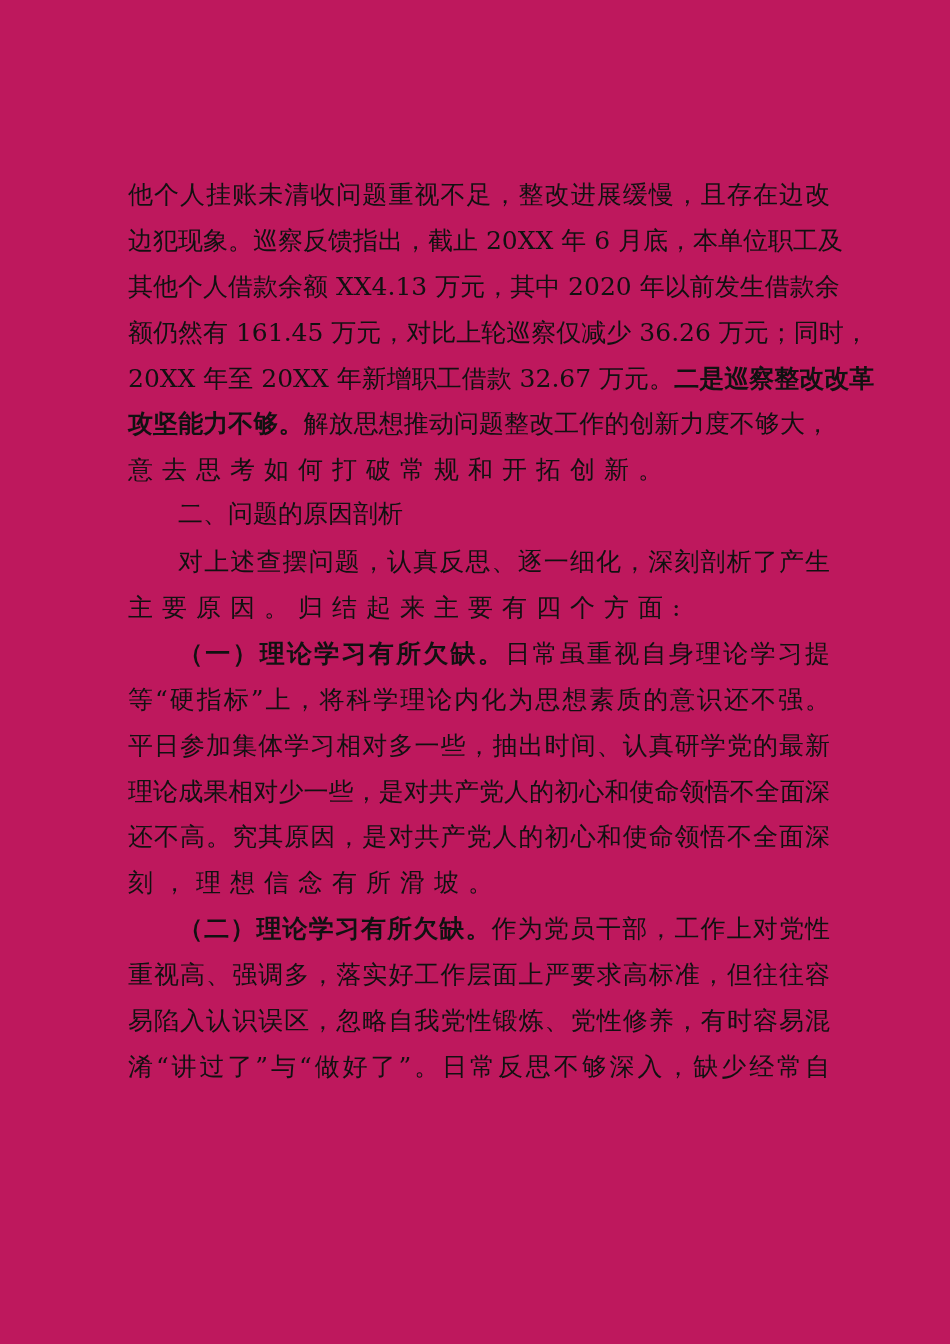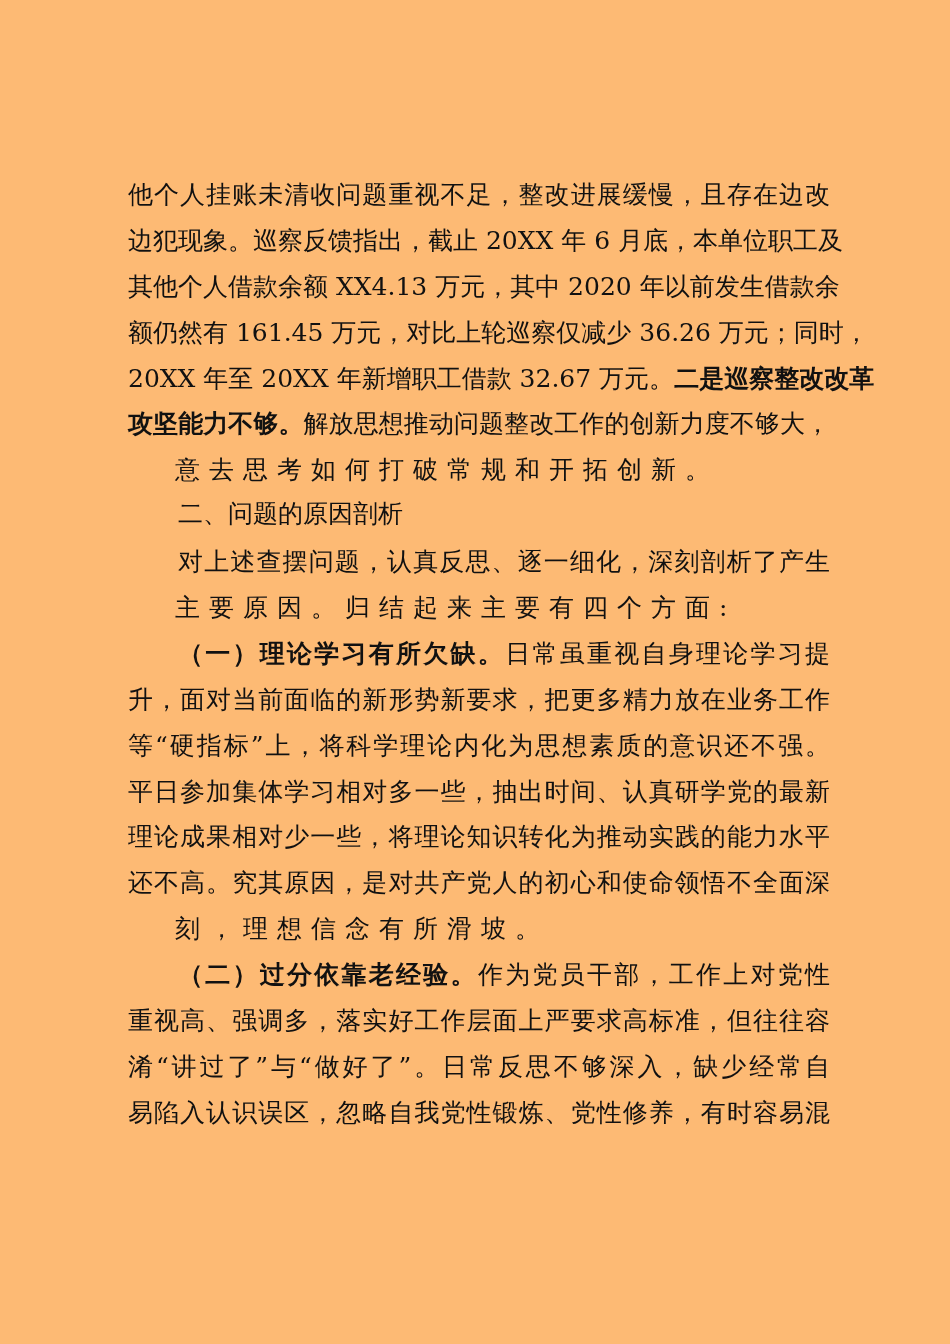--- a/index.html
+++ b/index.html
@@ -12,21 +12,21 @@
       height: 1344px;
       position: relative;
       overflow: hidden;
     }
     .page {
       position: absolute;
       left: 0;
       top: 0;
       width: 950px;
       height: 1344px;
-      background: #fdba74;
+      background: #be185d;
     }
     .content {
       position: absolute;
       left: 128px;
       top: 172px;
       width: 702px;
       color: #111111;
       font-family: "DejaVu Serif", "Liberation Serif", serif;
       font-size: 25px;
       line-height: 45.9px;
@@ -35,21 +35,20 @@
       display: block;
       height: 45.9px;
       white-space: nowrap;
       text-align: justify;
       text-align-last: justify;
       letter-spacing: 0;
     }
     .line.last {
       text-align-last: left;
       letter-spacing: 9px;
-      margin-left: 47px;
     }
     .line.indent {
       padding-left: 50px;
     }
     .bold {
       font-weight: bold;
       font-family: "DejaVu Sans", "Liberation Sans", sans-serif;
     }
     .heading {
       font-family: Liberation Mono, monospace;
@@ -76,29 +75,28 @@
 
     <div class="line indent heading">二、问题的原因剖析</div>
 
     <div>
       <span class="line indent">对上述查摆问题，认真反思、逐一细化，深刻剖析了产生</span>
       <span class="line last">主要原因。归结起来主要有四个方面:</span>
     </div>
 
     <div>
       <span class="line indent"><span class="bold">（一）理论学习有所欠缺。</span><span>日常虽重视自身理论学习提</span></span>
-      <span class="line">升，面对当前面临的新形势新要求，把更多精力放在业务工作</span>
       <span class="line">等“硬指标”上，将科学理论内化为思想素质的意识还不强。</span>
       <span class="line">平日参加集体学习相对多一些，抽出时间、认真研学党的最新</span>
-      <span class="line">理论成果相对少一些，将理论知识转化为推动实践的能力水平</span>
+      <span class="line">理论成果相对少一些，是对共产党人的初心和使命领悟不全面深</span>
       <span class="line">还不高。究其原因，是对共产党人的初心和使命领悟不全面深</span>
       <span class="line last">刻，理想信念有所滑坡。</span>
     </div>
 
     <div>
-      <span class="line indent"><span class="bold">（二）过分依靠老经验。</span><span>作为党员干部，工作上对党性</span></span>
+      <span class="line indent"><span class="bold">（二）理论学习有所欠缺。</span><span>作为党员干部，工作上对党性</span></span>
       <span class="line">重视高、强调多，落实好工作层面上严要求高标准，但往往容</span>
+      <span class="line">易陷入认识误区，忽略自我党性锻炼、党性修养，有时容易混</span>
       <span class="line">淆“讲过了”与“做好了”。日常反思不够深入，缺少经常自</span>
-      <span class="line">易陷入认识误区，忽略自我党性锻炼、党性修养，有时容易混</span>
     </div>
 
   </div>
 </div>
 
 </body></html>

